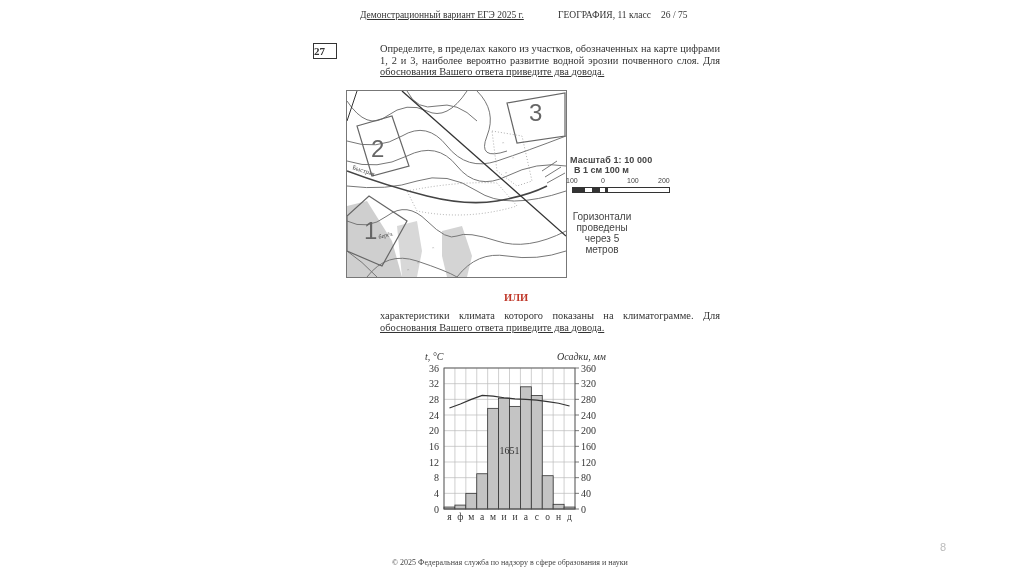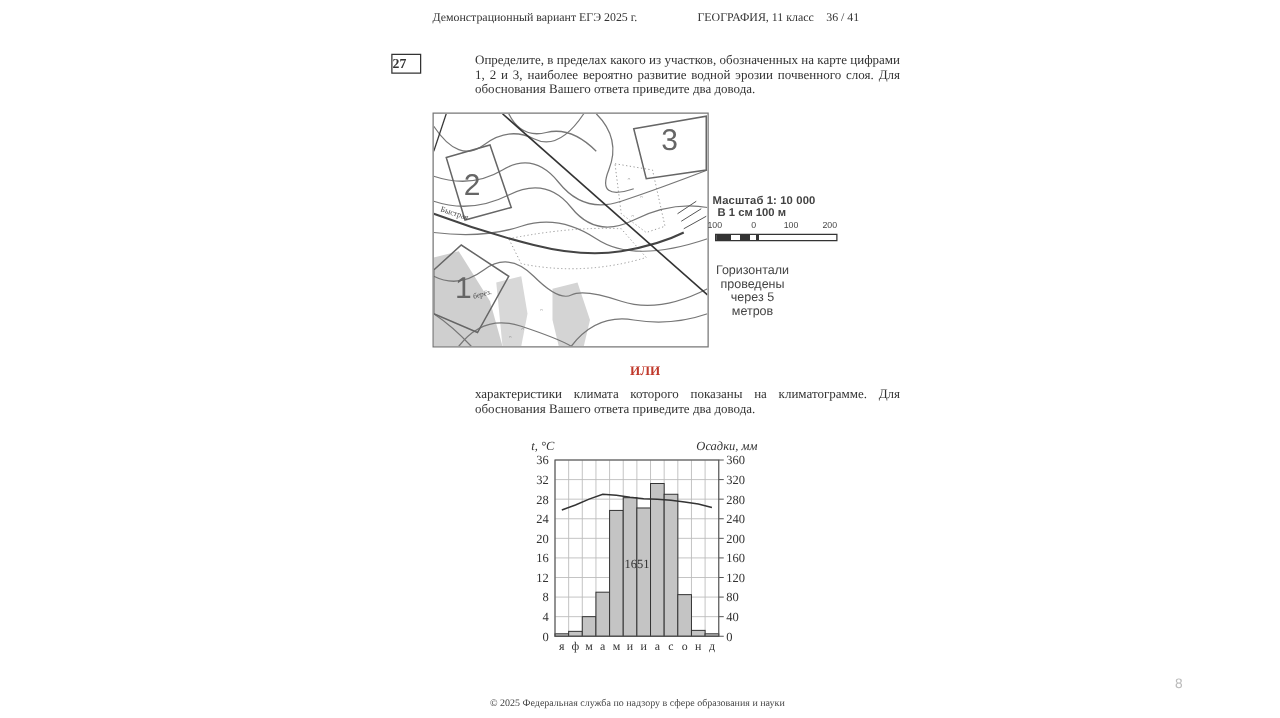--- a/index.html
+++ b/index.html
@@ -1,38 +1,38 @@
 <!DOCTYPE html>
 <html><head>
 <meta charset="utf-8">
 <style>
   html,body{margin:0;padding:0;}
   body{width:1024px;height:574px;background:#ffffff;position:relative;overflow:hidden;font-family:"Liberation Serif","DejaVu Serif",serif;color:#333;}
   .hdr{position:absolute;top:10px;font-size:9.5px;color:#333;}
   .qnum{position:absolute;left:313px;top:43px;width:22px;height:14px;border:1.3px solid #333;font-size:11px;font-weight:bold;text-align:left;line-height:14px;}
   .para{position:absolute;left:346px;width:340px;font-size:10.4px;line-height:11.6px;text-align:justify;color:#333;margin-left:34px;}
   .para .line{display:block;text-align:justify;text-align-last:justify;}
-  .para .line.last{text-align-last:left;}
+  .para .line.last{text-align-last:left;text-decoration:underline;}
   .ili{position:absolute;left:504px;top:292px;font-size:10.5px;font-weight:bold;color:#c0392b;}
   .map{position:absolute;left:346px;top:90px;width:219px;height:186px;border:1px solid #777;overflow:hidden;background:#fff;}
   .legend{position:absolute;left:570px;top:155px;font-family:"Liberation Sans","DejaVu Sans",sans-serif;color:#444;}
   .legend .t1{font-size:9px;font-weight:bold;letter-spacing:.1px;}
   .legend .t2{font-size:9px;font-weight:bold;margin-left:4px;}
   .legend .note{font-size:10px;text-align:center;width:64px;line-height:11px;margin-top:16px;}
   .chart{position:absolute;left:420px;top:348px;width:190px;height:180px;}
   .footer{position:absolute;left:392px;top:558px;font-size:8px;color:#444;font-family:Liberation Serif, serif;}
   .pagenum{position:absolute;left:940px;top:541px;font-size:11px;color:#bbb;font-family:"Liberation Sans",sans-serif;}
   .mapnum{position:absolute;font-family:"Liberation Sans",sans-serif;color:#666;font-size:24px;}
 </style>
 </head>
 <body>
 
-<div class="hdr" style="left:346px;">Демонстрационный вариант ЕГЭ 2025 г.</div>
+<div class="hdr" style="left:360px;text-decoration:underline;">Демонстрационный вариант ЕГЭ 2025 г.</div>
 <div class="hdr" style="left:558px;">ГЕОГРАФИЯ,  11 класс</div>
-<div class="hdr" style="left:661px;">36 / 41</div>
+<div class="hdr" style="left:661px;">26 / 75</div>
 
 <div class="qnum">27</div>
 
 <div class="para" style="top:43px;">
   <span class="line">Определите, в пределах какого из участков, обозначенных на карте цифрами</span>
   <span class="line">1, 2 и 3, наиболее вероятно развитие водной эрозии почвенного слоя. Для</span>
   <span class="line last">обоснования Вашего ответа приведите два довода.</span>
 </div>
 
 <div class="map">

